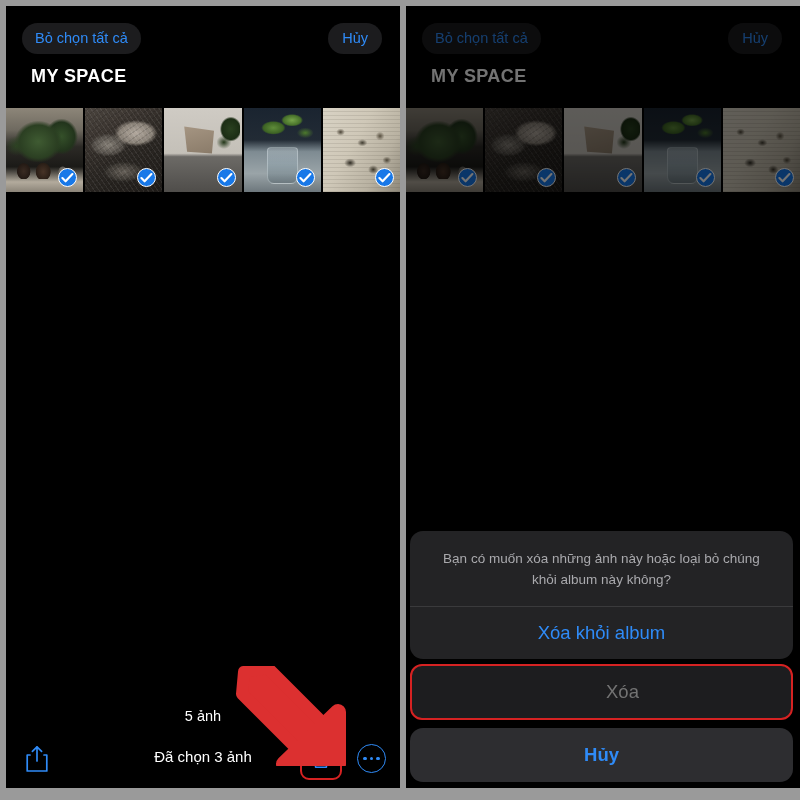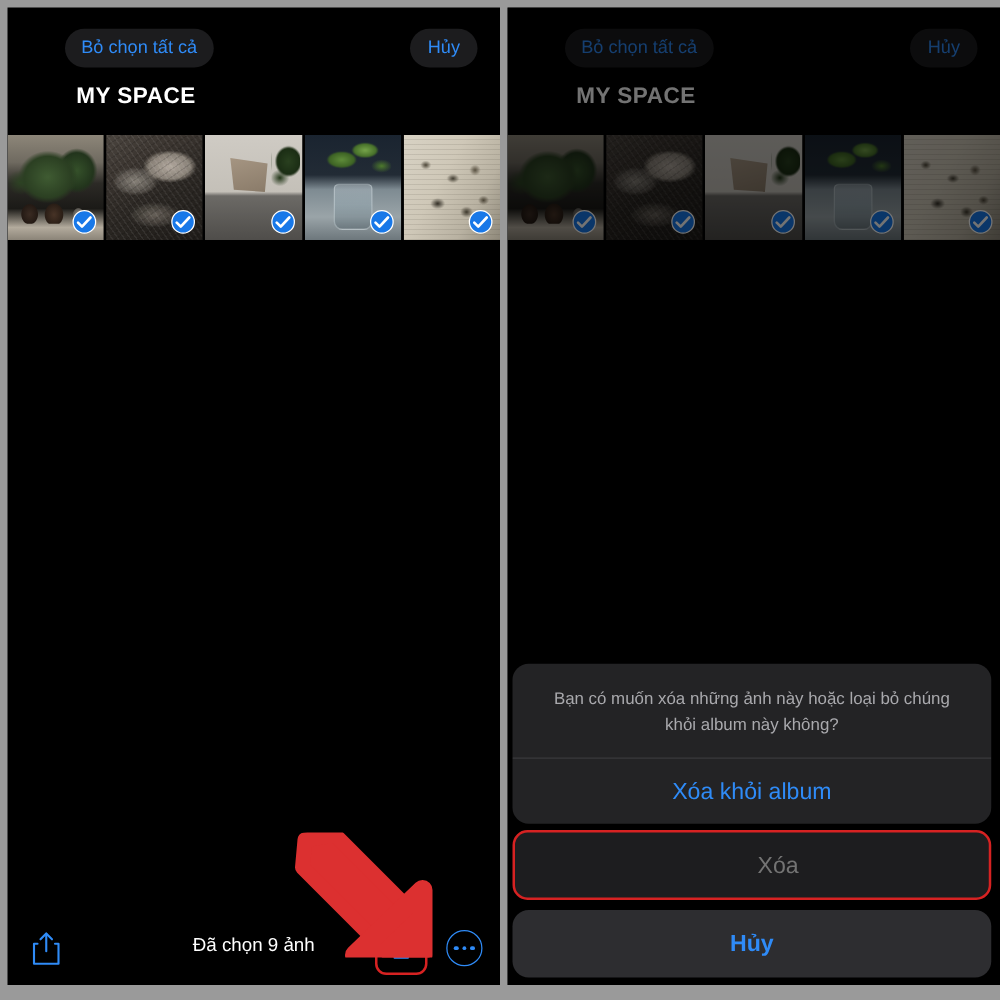--- a/index.html
+++ b/index.html
@@ -32,21 +32,21 @@
 
   .dim-overlay {
     position: absolute;
     inset: 0;
     background: rgba(0,0,0,0.55);
     z-index: 40;
     pointer-events: none;
   }
 
   
-  .header { position: absolute; top: 0; left: 0; right: 0; height: 104px; margin-left: 30px; }
+  .header { position: absolute; top: 0; left: 0; right: 0; height: 104px; }
 
   .pill {
     position: absolute;
     background: #1c1c1e;
     border-radius: 16px;
     color: #2f8bf7;
     font-size: 14.5px;
     line-height: 31px;
     text-align: center;
     white-space: nowrap;
@@ -375,32 +375,33 @@
         <div class="thumb">
           <div class="art art-paper"></div>
           <div class="check">
             <svg width="13" height="12" viewBox="0 0 13 12">
               <path d="M1.4 6.1 L4.6 9.3 L11.4 2.0" fill="none" stroke="#ffffff" stroke-width="2.1" stroke-linecap="round" stroke-linejoin="round"></path>
             </svg>
           </div>
         </div>
       </div>
 
+    <div class="count-label">5 ảnh</div>
 
     <div class="toolbar">
 
       <div class="tb-share">
         <svg width="26" height="30" viewBox="0 0 26 30" fill="none" stroke="#2f8bf7" stroke-width="1.7" stroke-linecap="round" stroke-linejoin="round">
           <path d="M13 17 V3"></path>
           <path d="M8.4 7.4 L13 2.8 L17.6 7.4"></path>
           <path d="M6 11 H3.2 V27 H22.8 V11 H20"></path>
         </svg>
       </div>
 
-      <div class="tb-selected">Đã chọn 9 ảnh</div>
+      <div class="tb-selected">Đã chọn 3 ảnh</div>
 
       <div class="tb-trash">
         <span style="display:block;">
           <svg width="22" height="25" viewBox="0 0 22 25" fill="none" stroke="#2f8bf7" stroke-width="1.6" stroke-linecap="round" stroke-linejoin="round">
             <path d="M2.6 5.6 H19.4"></path>
             <path d="M8.2 5.6 V3.4 H13.8 V5.6"></path>
             <path d="M4.4 5.6 L5.6 22.2 H16.4 L17.6 5.6"></path>
             <path d="M8.6 9.6 V18.4 M11 9.6 V18.4 M13.4 9.6 V18.4"></path>
           </svg>
         </span>

